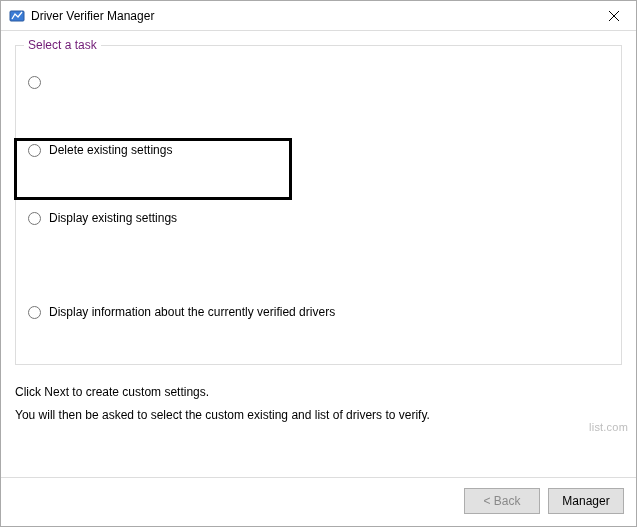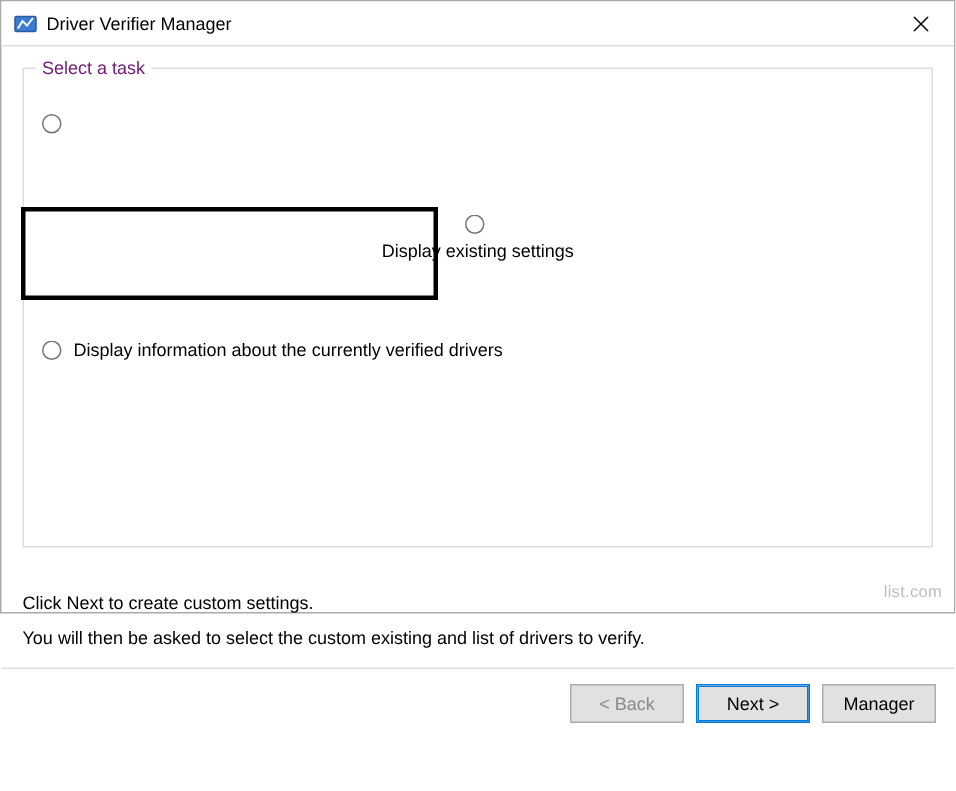--- a/index.html
+++ b/index.html
@@ -8,21 +8,21 @@
       padding: 0;
       font-family: "Segoe UI", Tahoma, sans-serif;
       font-size: 12px;
       background: #fff;
       width: 637px;
       height: 527px;
       overflow: hidden;
     }
     .window {
       width: 637px;
-      height: 409px;
+      height: 527px;
       background: #fff;
       border: 1px solid #aaa;
       display: flex;
       flex-direction: column;
     }
     .titlebar {
       height: 30px;
       display: flex;
       align-items: center;
       padding: 0 0 0 8px;
@@ -85,21 +85,21 @@
     .option-highlight {
       position: absolute;
       border: 3px solid #000;
       pointer-events: none;
     }
     .focus-dotted {
       border: 1px dotted #000;
       padding: 0 2px;
     }
     .instructions {
-      margin-top: 26px;
+      margin-top: 16px;
       line-height: 1.9;
     }
     .spacer { flex: 1; }
     .button-bar {
       border-top: 1px solid #ddd;
       padding: 10px 12px 12px 0;
       display: flex;
       justify-content: flex-end;
       gap: 8px;
     }
@@ -158,40 +158,43 @@
     <div class="groupbox">
       <span class="legend">Select a task</span>
 
       <div class="option-row" style="margin-top:6px;">
         <input type="radio" name="task" style="">
       </div>
 
       <div class="option-highlight" style="left:-2px; top:92px; width:278px; height:62px;"></div>
 
 
-
-      <div class="option-row" style="margin-top:50px;flex-direction:column;">
+      <div class="option-row" style="margin-top:50px;">
+        <input type="radio" name="task" style="">
+        <span>Delete existing settings</span>
+      </div>
+
+      <div class="option-row" style="margin-top:50px;">
         <input type="radio" name="task" style="">
         <span>Display existing settings</span>
       </div>
 
-      <div class="option-row" style="margin-top:48px;">
+      <div class="option-row" style="margin-top:76px;">
         <input type="radio" name="task" style="">
         <span>Display information about the currently verified drivers</span>
       </div>
     </div>
 
     <div class="instructions">
       <div>Click Next to create custom settings.</div>
       <div>You will then be asked to select the custom existing and list of drivers to verify.</div>
     </div>
 
     <div class="spacer"></div>
 
     <span class="watermark">list.com</span>
   </div>
 
   <div class="button-bar">
     <button class="btn" disabled="">&lt; Back</button>
-    <button class="btn default">Next &gt;</button>
     <button class="btn">Manager</button>
   </div>
 </div>
 
 </body></html>

